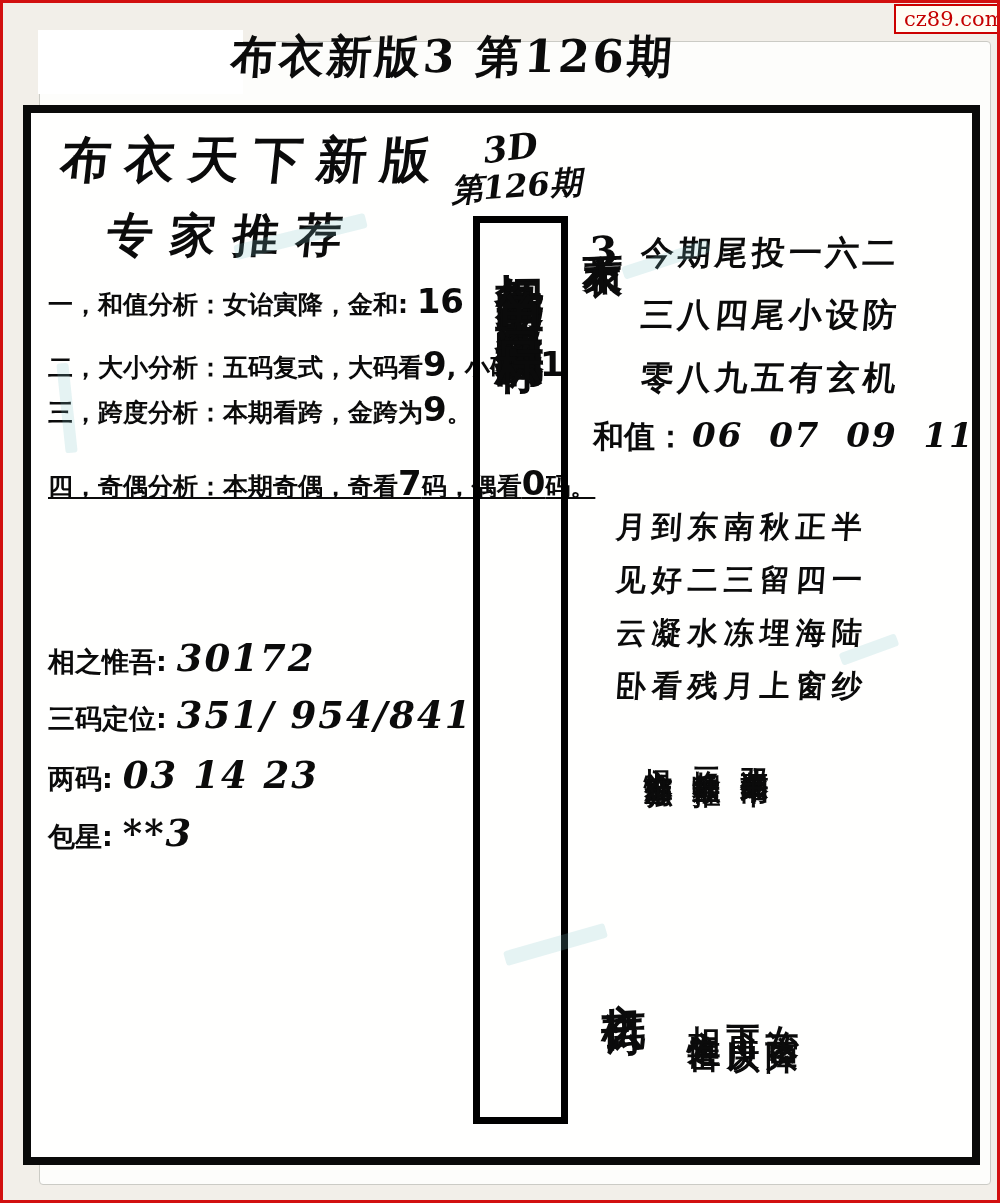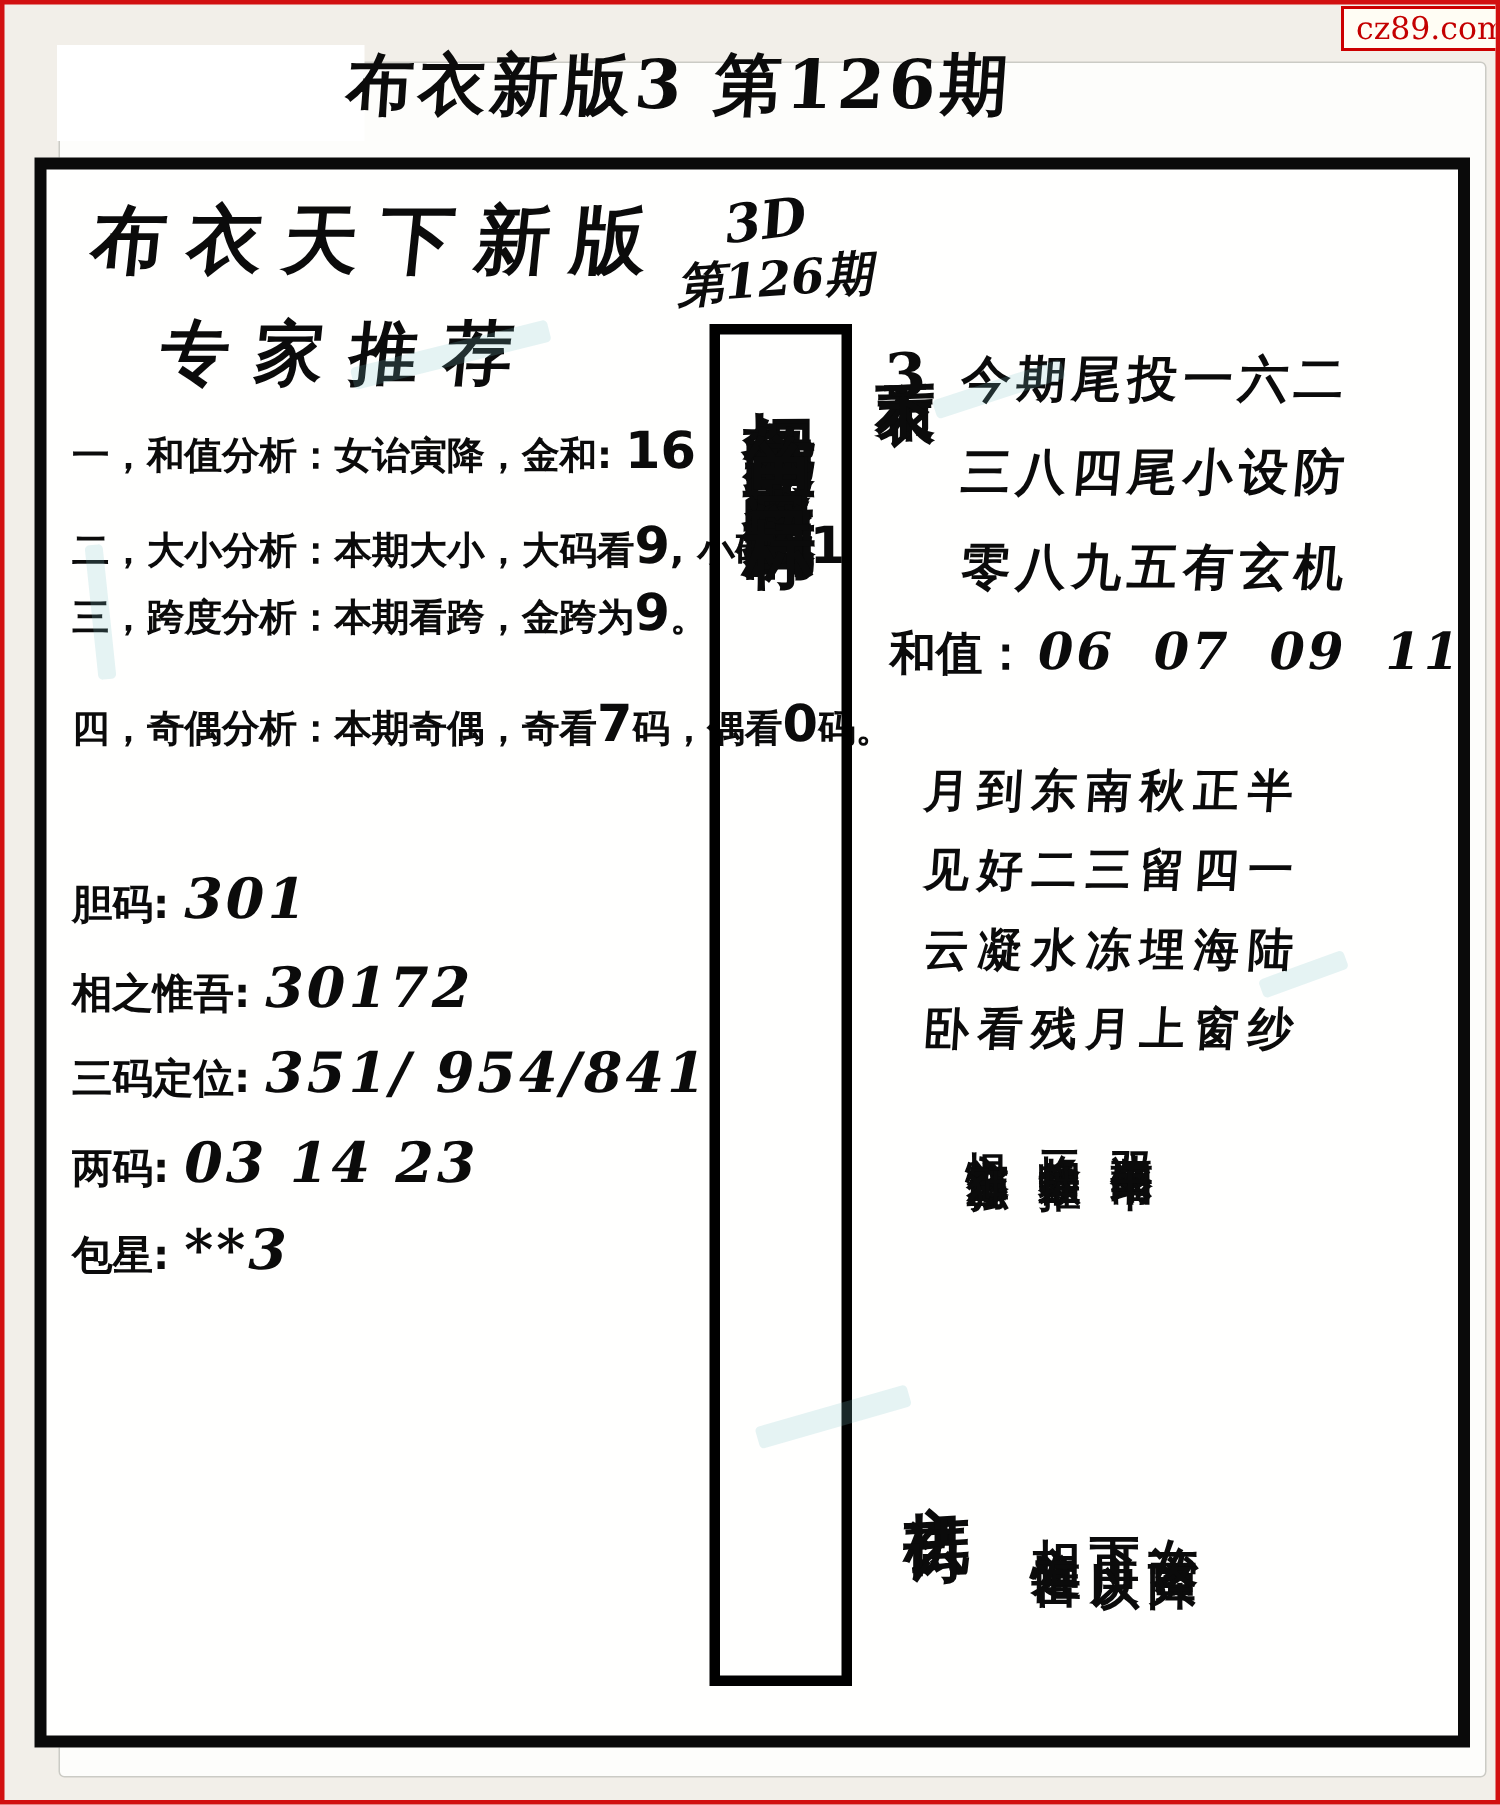--- a/index.html
+++ b/index.html
@@ -40,21 +40,21 @@
   .board{
     position:absolute;left:20px;top:102px;width:957px;height:1060px;
     border:8px solid #0a0a0a;box-sizing:border-box;background:#fffffe;
   }
   .board *{position:absolute;}
   
   .hdr1{left:30px;top:14px;font-size:50px;font-weight:bold;letter-spacing:14px;transform:skewX(-6deg);white-space:nowrap;}
   .hdr2{left:76px;top:92px;font-size:46px;font-weight:bold;letter-spacing:17px;transform:skewX(-6deg);white-space:nowrap;}
   .arow{left:17px;font-family:"DejaVu Sans","Liberation Sans",sans-serif;font-weight:bold;font-size:25px;white-space:nowrap;}
   .arow .num{font-size:34px;font-family:"DejaVu Sans","Liberation Sans",sans-serif;}
-  .a1{top:168px;} .a2{top:231px;} .a3{top:276px;} .a4{top:350px;}
+  .a1{top:168px;} .a2{top:231px;} .a3{top:276px;} .a4{top:350px;text-decoration:underline;}
   .prow{left:17px;white-space:nowrap;}
   .prow .plabel{position:static;font-family:"DejaVu Sans","Liberation Sans",sans-serif;font-weight:bold;font-size:27px;}
   .prow .pval{position:static;font-style:italic;font-weight:bold;font-size:37px;letter-spacing:2px;margin-left:10px;}
   .p1{top:464px;} .p2{top:523px;} .p3{top:580px;} .p4{top:640px;} .p5{top:698px;}
   
   .c3d{left:452px;top:14px;font-size:35px;font-weight:bold;font-style:italic;transform:rotate(-7deg);}
   .cissue{left:420px;top:52px;font-size:32px;font-weight:bold;font-style:italic;transform:rotate(-4deg);white-space:nowrap;}
   .vbox{left:442px;top:103px;width:95px;height:908px;border:7px solid #000;box-sizing:border-box;}
   .vtext{
     left:50%;top:12px;transform:translateX(-50%);
@@ -98,25 +98,24 @@
 </div>
 
 <div class="page-title">布衣新版3 第126期</div>
 
 <div class="board">
 
   <div class="hdr1">布衣天下新版</div>
   <div class="hdr2">专家推荐</div>
 
   <div class="arow a1"><span style="position:static">一，和值分析：女诒寅降，金和: </span><span class="num" style="position:static">16</span><span style="position:static"></span><span class="num" style="position:static"></span><span style="position:static"></span></div>
-  <div class="arow a2"><span style="position:static">二，大小分析：本期大小，大码看</span><span class="num" style="position:static">9</span><span style="position:static">, 小码看</span><span class="num" style="position:static">1</span><span style="position:static"></span></div>
+  <div class="arow a2"><span style="position:static">二，大小分析：五码复式，大码看</span><span class="num" style="position:static">9</span><span style="position:static">, 小码看</span><span class="num" style="position:static">1</span><span style="position:static"></span></div>
   <div class="arow a3"><span style="position:static">三，跨度分析：本期看跨，金跨为</span><span class="num" style="position:static">9</span><span style="position:static">。</span><span class="num" style="position:static"></span><span style="position:static"></span></div>
   <div class="arow a4"><span style="position:static">四，奇偶分析：本期奇偶，奇看</span><span class="num" style="position:static">7</span><span style="position:static">码，偶看</span><span class="num" style="position:static">0</span><span style="position:static">码。</span></div>
 
-  <div class="prow p1"><span class="plabel">胆码:</span><span class="pval">301</span></div>
   <div class="prow p2"><span class="plabel">相之惟吾:</span><span class="pval">30172</span></div>
   <div class="prow p3"><span class="plabel">三码定位:</span><span class="pval">351/ 954/841</span></div>
   <div class="prow p4"><span class="plabel">两码:</span><span class="pval">03 14 23</span></div>
   <div class="prow p5"><span class="plabel">包星:</span><span class="pval">**3</span></div>
 
   <div class="c3d">3D</div>
   <div class="cissue">第126期</div>
   <div class="vbox">
     <div class="vtext"><span style="position:static">把复杂的变简单</span><span class="part2" style="position:static">中大奖是我们的目标</span></div>
   </div>

